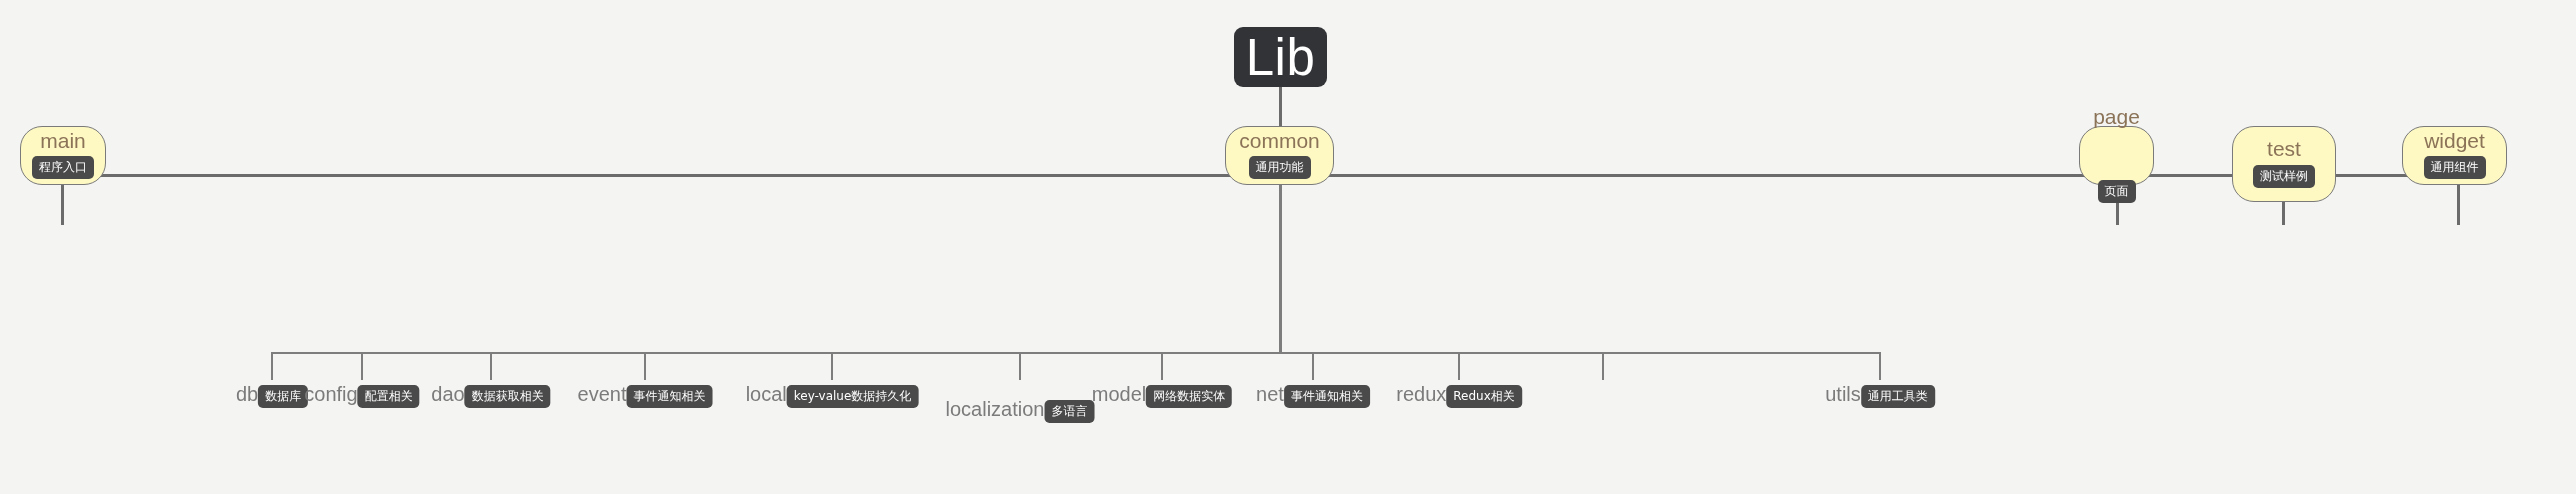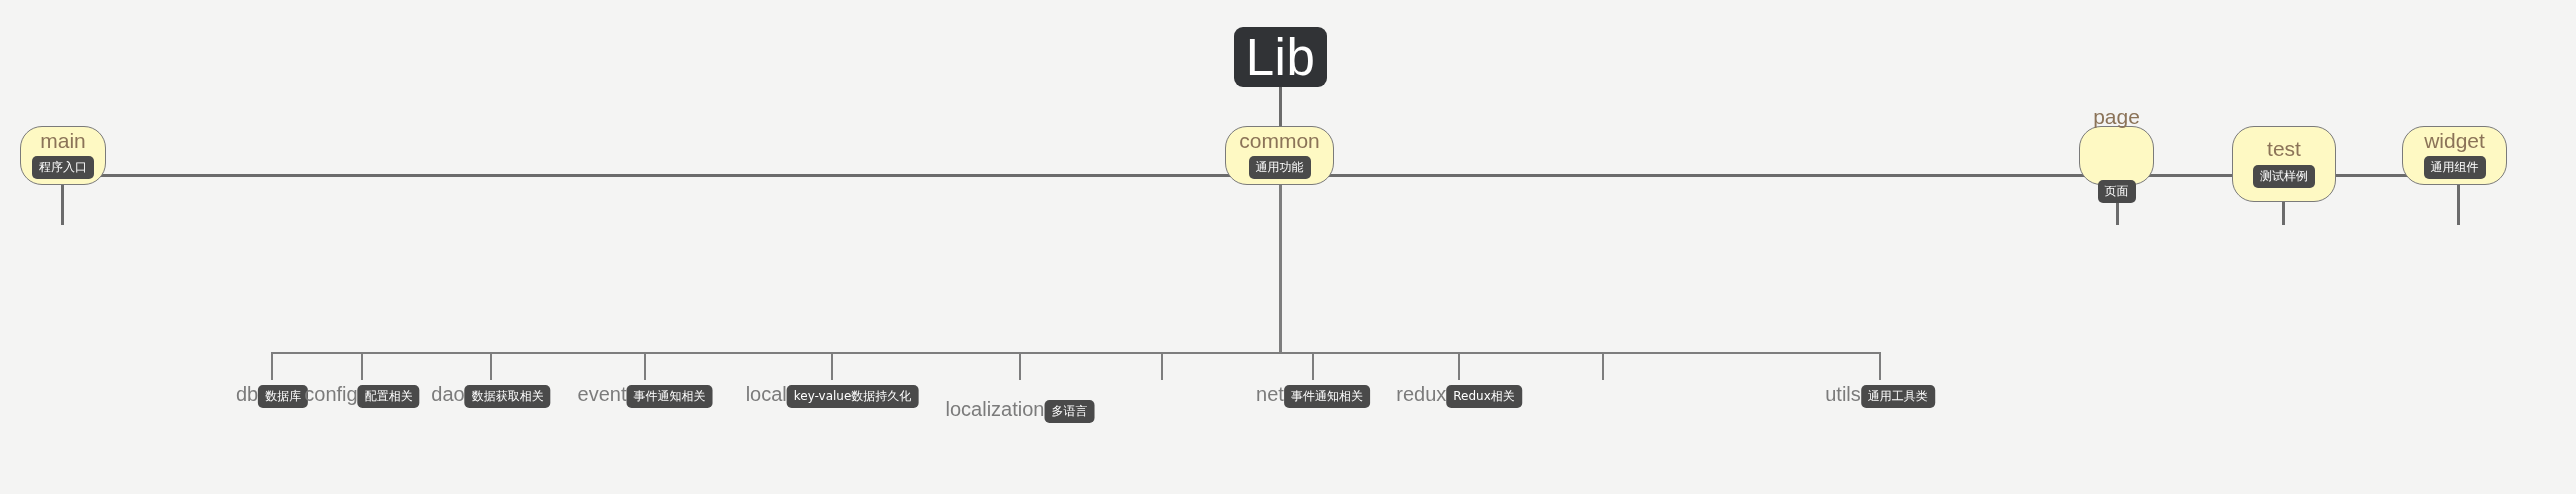--- a/index.html
+++ b/index.html
@@ -179,20 +179,24 @@
   <div class="leaf-node" style="left:832px; top:381px;">
     <span class="leaf-title">local</span>
     <span class="badge">key-value数据持久化</span>
   </div>
 
   <div class="leaf-node" style="left:1020px; top:396px;">
     <span class="leaf-title">localization</span>
     <span class="badge">多语言</span>
   </div>
 
+  <div class="leaf-node" style="left:1162px; top:381px;">
+    <span class="leaf-title">model</span>
+    <span class="badge">网络数据实体</span>
+  </div>
 
   <div class="leaf-node" style="left:1313px; top:381px;">
     <span class="leaf-title">net</span>
     <span class="badge">事件通知相关</span>
   </div>
 
   <div class="leaf-node" style="left:1459px; top:381px;">
     <span class="leaf-title">redux</span>
     <span class="badge">Redux相关</span>
   </div>

